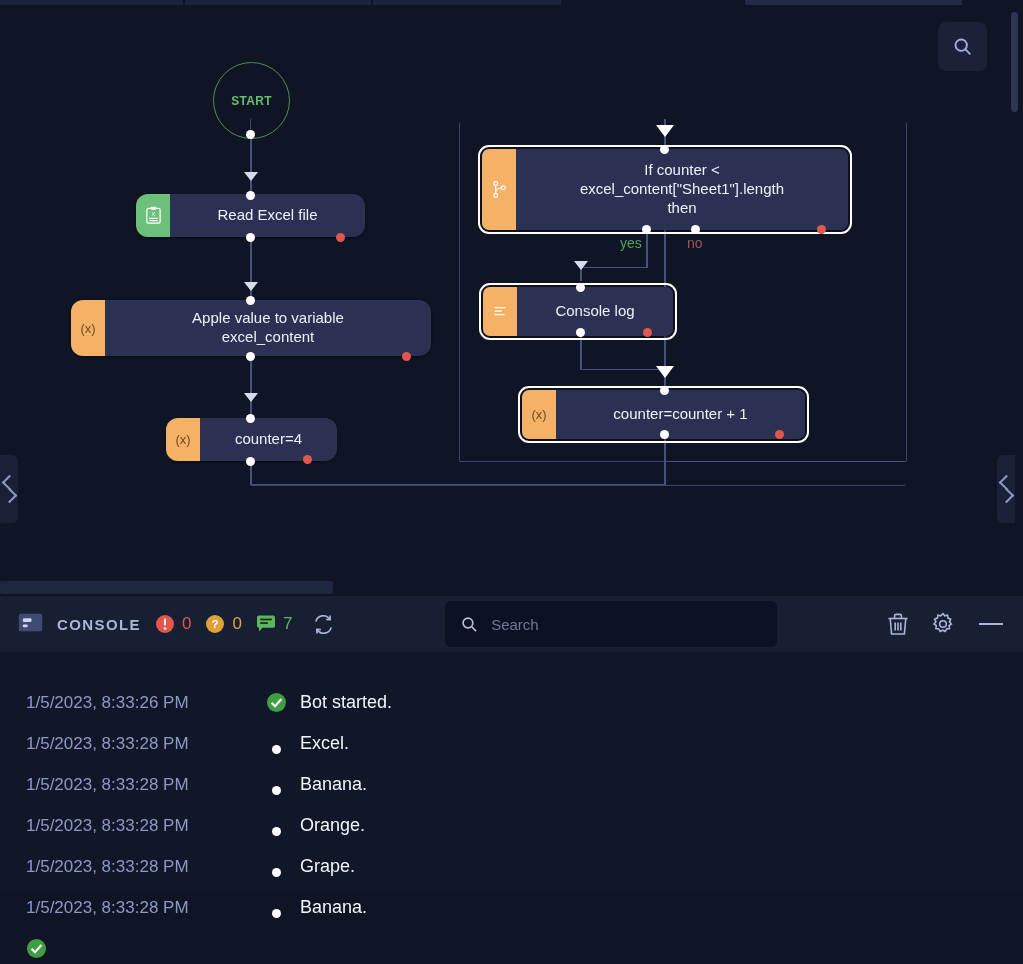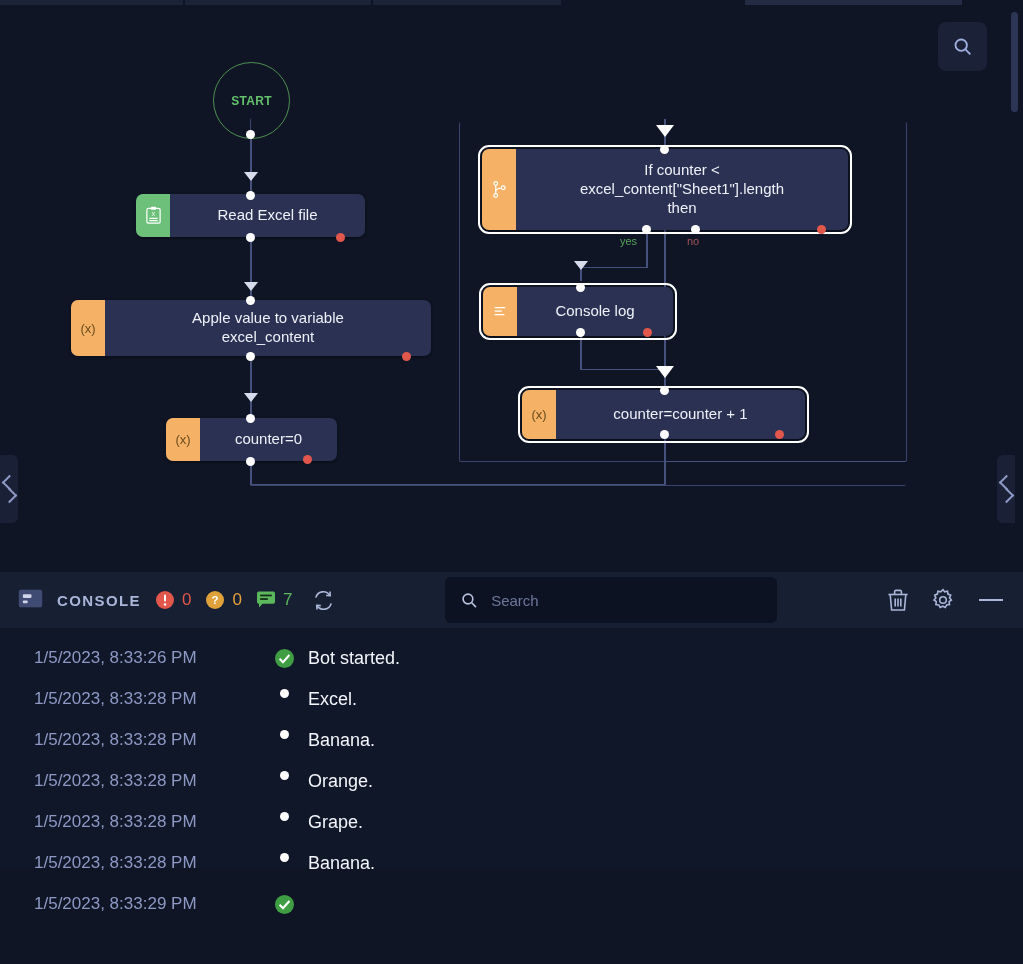--- a/index.html
+++ b/index.html
@@ -28,21 +28,21 @@
   #handle-left{left:0;top:449px;border-top-left-radius:0;border-bottom-left-radius:0;}
   #handle-right{left:997px;top:449px;border-top-right-radius:0;border-bottom-right-radius:0;}
   .chev{width:9px;height:9px;border-left:2px solid #8d99c4;border-bottom:2px solid #8d99c4;}
   .chev.l{transform:rotate(45deg);}
   .chev.r{transform:rotate(-135deg);}
   
   #v-scroll{position:absolute;left:1011px;top:6px;width:7px;height:100px;background:#2c3654;border-radius:4px;}
   
   #h-scroll{position:absolute;left:0;top:575px;width:333px;height:13px;background:#1d2740;border-radius:2px;}
   
-  .node{position:absolute;border-radius:7px;overflow:hidden;display:flex;align-items:stretch;
+  .node{position:absolute;border-radius:12px;overflow:hidden;display:flex;align-items:stretch;
     background:#2a3152;box-shadow:0 1px 3px rgba(0,0,0,.45);}
   .node .badge{width:34px;flex:0 0 34px;display:flex;align-items:center;justify-content:center;}
   .node .body{flex:1;display:flex;align-items:center;justify-content:center;text-align:center;
     font-size:15px;color:#eef1f8;line-height:1.25;padding:0 8px;}
   .node.sel{outline:2px solid #ffffff;outline-offset:2px;border-radius:7px;}
   .badge.green{background:#6cc07a;}
   .badge.orange{background:#f5b266;}
   .badge .vx{font-size:13px;color:#6b4c1d;font-family:"Liberation Sans",sans-serif;}
   
   #start-node{position:absolute;left:213px;top:56px;width:75px;height:75px;border-radius:50%;
@@ -55,42 +55,42 @@
   .ln{position:absolute;background:#46527d;}
   .ln.v{width:1.4px;}
   .ln.h{height:1.4px;}
   .arrow{position:absolute;width:0;height:0;border-left:7px solid transparent;border-right:7px solid transparent;
     border-top:9px solid #d7dcec;}
   .arrow.big{border-left-width:9px;border-right-width:9px;border-top-width:12px;border-top-color:#ffffff;}
   
   .frame{position:absolute;border:1.3px solid #3c4known;}
   .frame{border:1.3px solid #39456c;border-radius:2px;}
   
-  .lbl{position:absolute;font-size:11px;}
+  .lbl{position:absolute;font-size:14px;}
   .lbl.yes{color:#56a35b;}
   .lbl.no{color:#a3545a;}
   
-  #console{position:absolute;left:0;top:572px;width:1023px;height:296px;background:#101728;}
+  #console{position:absolute;left:0;top:596px;width:1023px;height:296px;background:#101728;}
   #console-bar{height:56px;display:flex;align-items:center;background:#171f33;padding:0 18px;gap:0;}
   #cbar-left{display:flex;align-items:center;gap:14px;flex:0 0 auto;}
   #console-title{color:#aab6d8;font-size:15px;font-weight:bold;letter-spacing:1.4px;}
   .cnt{display:flex;align-items:center;gap:7px;}
   .cnt .num{font-size:17px;}
   .cnt.err .num{color:#e2574c;}
   .cnt.warn .num{color:#e5a13a;}
   .cnt.msg .num{color:#5cb85c;}
   #cbar-mid{flex:1;display:flex;justify-content:center;}
   #search-wrap{width:300px;height:46px;background:#0c1222;border-radius:6px;display:flex;align-items:center;gap:11px;padding:0 16px;}
   #search-input{background:transparent;border:none;outline:none;color:#c6cee6;font-size:15px;
     font-family:"Liberation Sans",sans-serif;width:100%;}
   #search-input::placeholder{color:#6e789c;}
   #cbar-right{display:flex;align-items:center;gap:22px;flex:0 0 auto;}
   
   #log-list{height:312px;overflow:hidden;padding-top:2px;}
-  .log-row{display:flex;align-items:flex-start;height:41px;padding-left:34px;gap:0;}
+  .log-row{display:flex;align-items:flex-end;height:41px;padding-left:26px;gap:0;}
   .log-time{color:#8d99c4;font-size:17px;width:240px;flex:0 0 240px;}
   .log-ico{width:34px;flex:0 0 34px;display:flex;align-items:center;}
   .log-msg{color:#f2f5fb;font-size:18px;}
   .dot-white{width:9px;height:9px;border-radius:50%;background:#ffffff;margin-left:6px;}
   .clipped{height:18px;overflow:hidden;opacity:.55;}
 </style>
 </head>
 <body>
 
 <div id="top-strip">
@@ -179,21 +179,21 @@
 excel_content</div>
   </div>
   <div class="port" style="left:246px;top:290px;"></div>
   <div class="port" style="left:246px;top:346px;"></div>
   <div class="port err" style="left:402px;top:346px;"></div>
 
   <div class="node" style="left:166px;top:412px;width:171px;height:43px;">
     <div class="badge orange">
       <span class="vx">(x)</span>
     </div>
-    <div class="body">counter=0</div>
+    <div class="body">counter=4</div>
   </div>
   <div class="port" style="left:246px;top:408px;"></div>
   <div class="port" style="left:246px;top:451px;"></div>
   <div class="port err" style="left:303px;top:449px;"></div>
 
   <div class="node sel" style="left:482px;top:143px;width:366px;height:81px;">
     <div class="badge orange">
       <svg width="15" height="19" viewBox="0 0 16 20" fill="none" stroke="#ffffff" stroke-width="1.25">
         <circle cx="4" cy="3.6" r="2"></circle>
           <circle cx="4" cy="16.4" r="2"></circle>
@@ -365,21 +365,20 @@
       <span class="log-msg">Grape.</span>
     </div>
     <div class="log-row">
       <span class="log-time">1/5/2023, 8:33:28 PM</span>
       <span class="log-ico">
           <span class="dot-white"></span>
         </span>
       <span class="log-msg">Banana.</span>
     </div>
     <div class="log-row">
-      <span class="log-time">1/5/2023, 8:33:29 PM</span>
       <span class="log-ico">
         <svg width="21" height="21" viewBox="0 0 21 21">
           <circle cx="10.5" cy="10.5" r="9.5" fill="#3f9e44"></circle>
           <polyline points="5.6,10.8 9,14.2 15.4,7" fill="none" stroke="#ffffff" stroke-width="2.1"></polyline>
         </svg>
       </span>
     </div>
   </div>
 </div>
 

